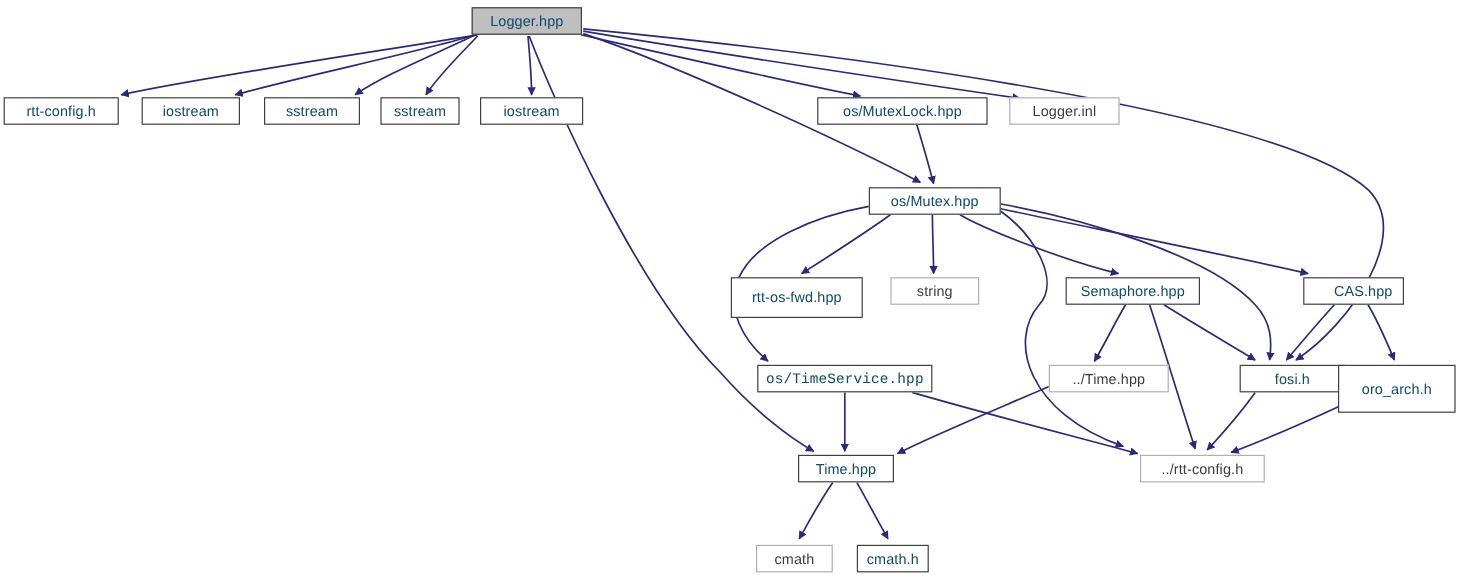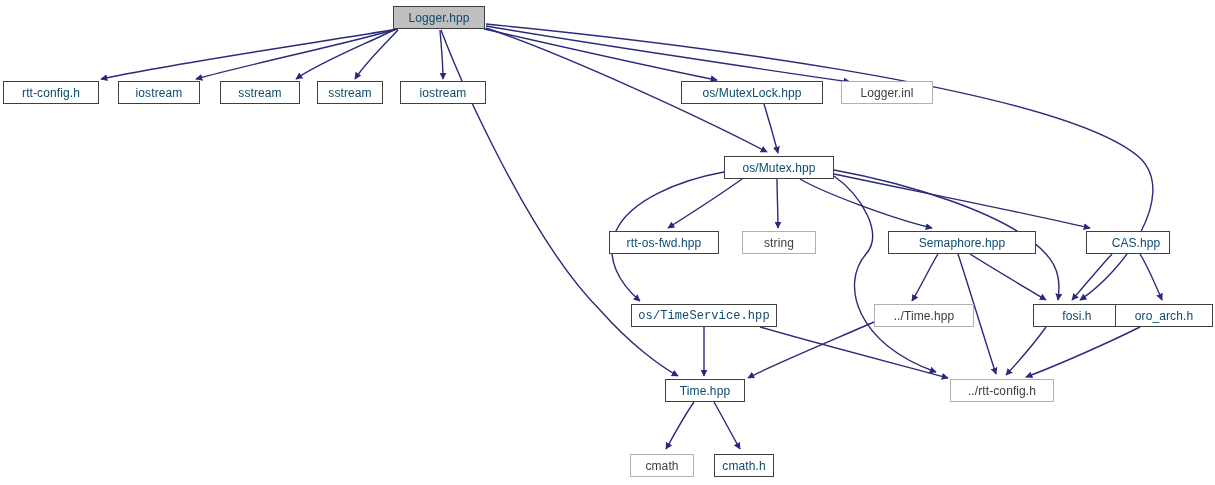--- a/index.html
+++ b/index.html
@@ -92,26 +92,26 @@
   <div id="node-layer">
       <div class="node root" style="left: 393px; top: 6px; width: 92px; height: 23px;">Logger.hpp</div>
       <div class="node" style="left: 3px; top: 81px; width: 96px; height: 23px;">rtt-config.h</div>
       <div class="node" style="left: 118px; top: 81px; width: 82px; height: 23px;">iostream</div>
       <div class="node" style="left: 220px; top: 81px; width: 80px; height: 23px;">sstream</div>
       <div class="node" style="left: 317px; top: 81px; width: 66px; height: 23px;">sstream</div>
       <div class="node" style="left: 400px; top: 81px; width: 86px; height: 23px;">iostream</div>
       <div class="node" style="left: 681px; top: 81px; width: 142px; height: 23px;">os/MutexLock.hpp</div>
       <div class="node soft" style="left: 841px; top: 81px; width: 92px; height: 23px;">Logger.inl</div>
       <div class="node" style="left: 724px; top: 156px; width: 110px; height: 23px;">os/Mutex.hpp</div>
-      <div class="node" style="left: 609px; top: 231px; width: 110px; height: 23px;">rtt-os-fwd.hpp</div>
+      <div class="node" style="left: 609px; top: 231px; width: 110px; height: 34px;">rtt-os-fwd.hpp</div>
       <div class="node soft" style="left: 742px; top: 231px; width: 74px; height: 23px;">string</div>
-      <div class="node" style="left: 888px; top: 231px; width: 148px; height: 23px;">Semaphore.hpp</div>
+      <div class="node" style="left: 888px; top: 231px; width: 112px; height: 23px;">Semaphore.hpp</div>
       <div class="node" style="left: 1086px; top: 231px; width: 84px; height: 23px; padding-left: 16px;">CAS.hpp</div>
       <div class="node" style="left: 631px; top: 304px; width: 146px; height: 23px; font-family: Liberation Mono, monospace;">os/TimeService.hpp</div>
       <div class="node soft" style="left: 874px; top: 304px; width: 100px; height: 23px;">../Time.hpp</div>
       <div class="node" style="left: 1033px; top: 304px; width: 88px; height: 23px;">fosi.h</div>
-      <div class="node" style="left: 1115px; top: 304px; width: 98px; height: 23px;">oro_arch.h</div>
+      <div class="node" style="left: 1115px; top: 304px; width: 98px; height: 40px;">oro_arch.h</div>
       <div class="node" style="left: 665px; top: 379px; width: 80px; height: 23px;">Time.hpp</div>
       <div class="node soft" style="left: 950px; top: 379px; width: 104px; height: 23px;">../rtt-config.h</div>
       <div class="node soft" style="left: 630px; top: 454px; width: 64px; height: 23px;">cmath</div>
       <div class="node" style="left: 714px; top: 454px; width: 60px; height: 23px;">cmath.h</div>
     </div>
 </div>
 
 </body></html>

